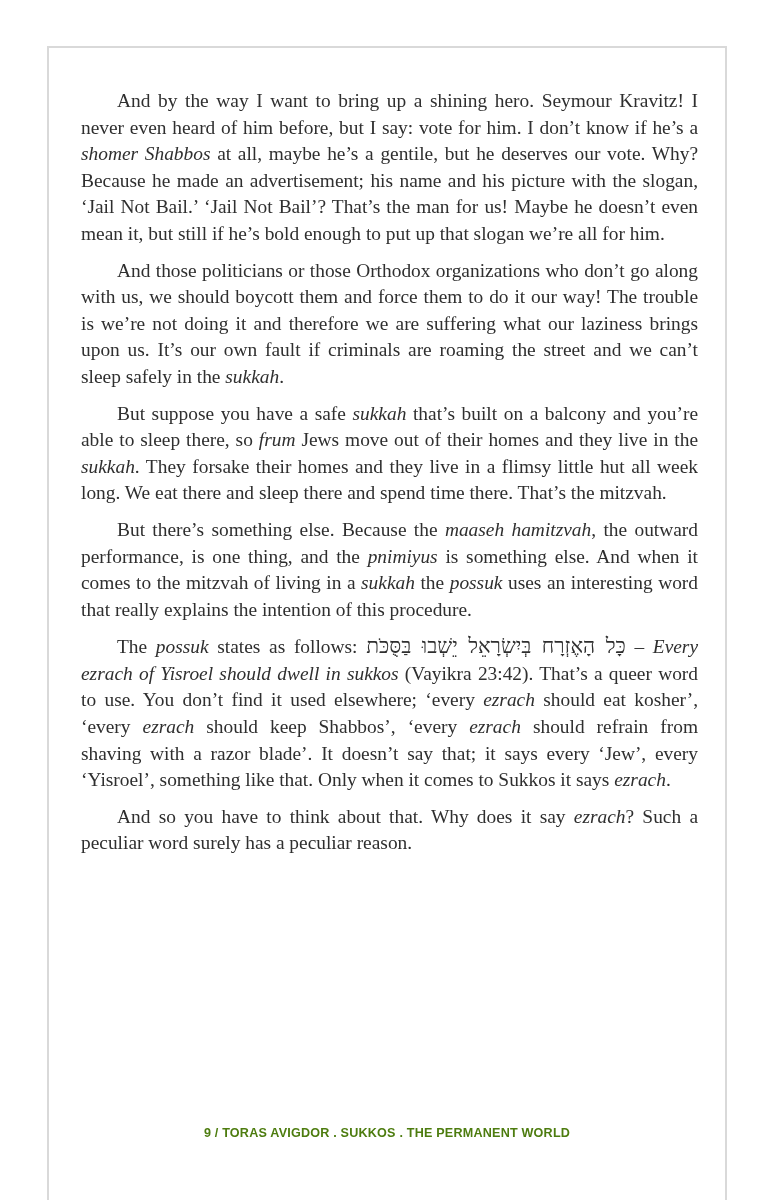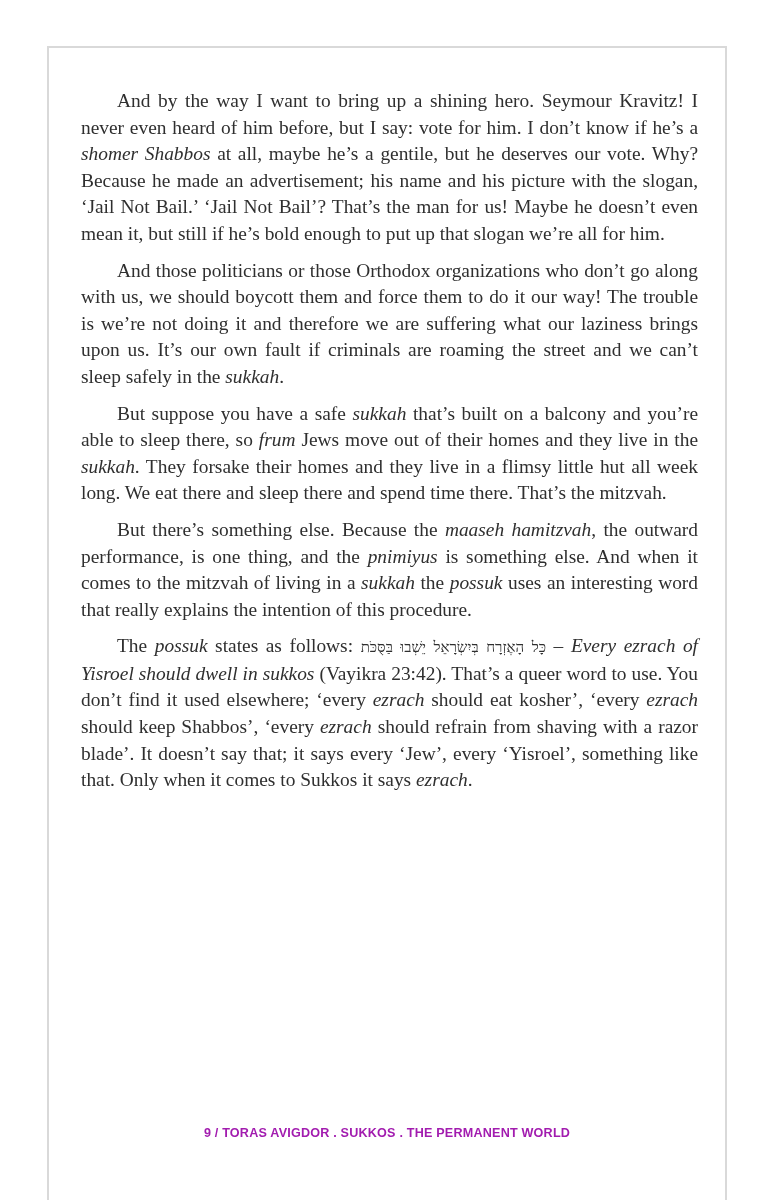--- a/index.html
+++ b/index.html
@@ -51,46 +51,47 @@
       font-family: "Liberation Sans", "DejaVu Sans", sans-serif;
       font-weight: bold;
       font-size: 16.5px;
       letter-spacing: -0.3px;
       color: #222222;
       margin: 12px 0 10px 0;
       line-height: 26px;
     }
     .hebrew {
       font-family: "DejaVu Serif", serif;
-      font-size: 15px;
+      font-size: 21px;
       direction: rtl;
       unicode-bidi: isolate;
     }
     .footer {
       position: absolute;
       left: 0;
       width: 100%;
       top: 1078px;
       text-align: center;
       font-family: "Liberation Sans", "DejaVu Sans", sans-serif;
       font-weight: bold;
       font-size: 12.6px;
       letter-spacing: 0.2px;
-      color: #a21caf;
+      color: #4d7c0f;
     }
   </style>
 </head>
 <body>
 
 <div class="page">
   <div class="content">
     <div>
         <p class="para"><span>And by the way I want to bring up a shining hero. Seymour Kravitz! I never even heard of him before, but I say: vote for him. I don’t know if he’s a </span><em>shomer Shabbos</em><span> at all, maybe he’s a gentile, but he deserves our vote. Why? Because he made an advertisement; his name and his picture with the slogan, ‘Jail Not Bail.’ ‘Jail Not Bail’? That’s the man for us! Maybe he doesn’t even mean it, but still if he’s bold enough to put up that slogan we’re all for him.</span></p>
         <p class="para"><span>And those politicians or those Orthodox organizations who don’t go along with us, we should boycott them and force them to do it our way! The trouble is we’re not doing it and therefore we are suffering what our laziness brings upon us. It’s our own fault if criminals are roaming the street and we can’t sleep safely in the </span><em>sukkah</em><span>.</span></p>
         <p class="para"><span>But suppose you have a safe </span><em>sukkah</em><span> that’s built on a balcony and you’re able to sleep there, so </span><em>frum</em><span> Jews move out of their homes and they live in the </span><em>sukkah</em><span>. They forsake their homes and they live in a flimsy little hut all week long. We eat there and sleep there and spend time there. That’s the mitzvah.</span></p>
       </div>
     <div>
         <p class="para"><span>But there’s something else. Because the </span><em>maaseh hamitzvah</em><span>, the outward performance, is one thing, and the </span><em>pnimiyus</em><span> is something else. And when it comes to the mitzvah of living in a </span><em>sukkah</em><span> the </span><em>possuk</em><span> uses an interesting word that really explains the intention of this procedure.</span></p>
         <p class="para"><span>The </span><em>possuk</em><span> states as follows: </span><span class="hebrew" dir="rtl">כָּל הָאֶזְרָח בְּיִשְׂרָאֵל יֵשְׁבוּ בַּסֻּכֹּת</span><span> – </span><em>Every ezrach of Yisroel should dwell in sukkos</em><span> (Vayikra 23:42). That’s a queer word to use. You don’t find it used elsewhere; ‘every </span><em>ezrach</em><span> should eat kosher’, ‘every </span><em>ezrach</em><span> should keep Shabbos’, ‘every </span><em>ezrach</em><span> should refrain from shaving with a razor blade’. It doesn’t say that; it says every ‘Jew’, every ‘Yisroel’, something like that. Only when it comes to Sukkos it says </span><em>ezrach</em><span>.</span></p>
+        <p class="para"><span>And so you have to think about that. Why does it say </span><em>ezrach</em><span>? Such a peculiar word surely has a peculiar reason.</span></p>
       </div>
   </div>
   <div class="footer">9 / TORAS AVIGDOR . SUKKOS . THE PERMANENT WORLD</div>
 </div>
 
 </body></html>

